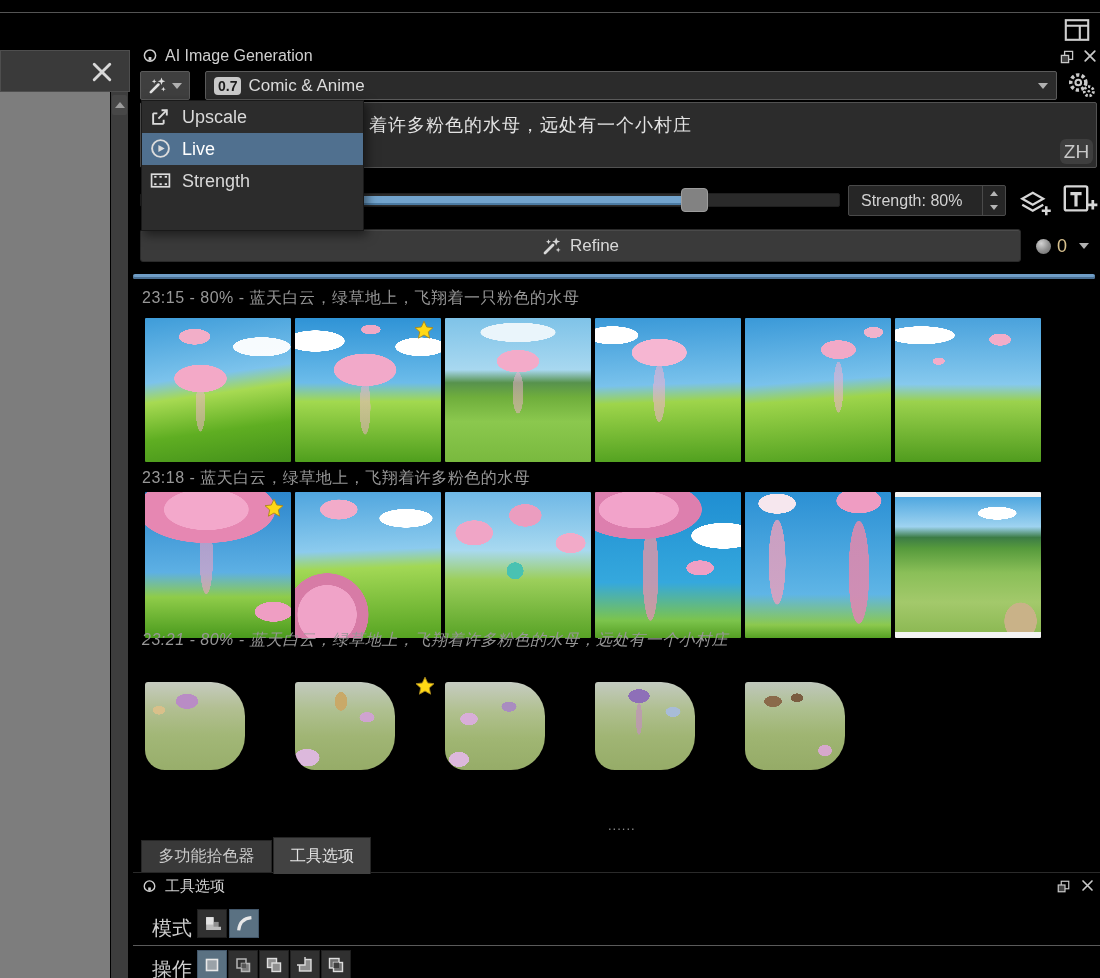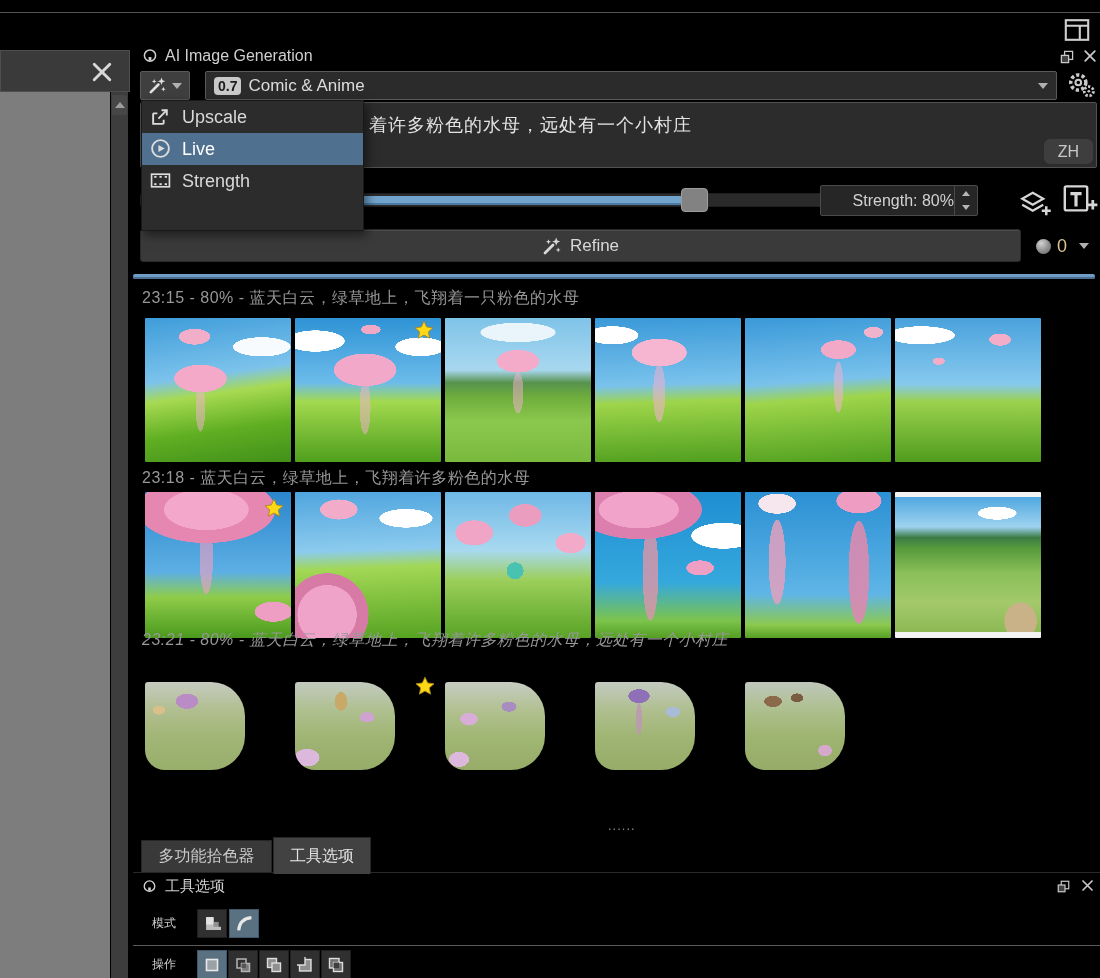--- a/index.html
+++ b/index.html
@@ -35,29 +35,29 @@
     box-sizing:border-box;display:flex;align-items:center;justify-content:center;gap:5px;color:#e0e0e0;}
   .combo{left:205px;top:71px;width:852px;height:29px;background:#2b2b2b;border:1px solid #5a5a5a;border-radius:2px;
     box-sizing:border-box;display:flex;align-items:center;padding:0 8px;gap:7px;}
   .badge15{background:#c9c9c9;color:#1c1c1c;font-weight:bold;font-size:14px;border-radius:4px;padding:1px 4px;line-height:16px;}
   .combo-label{font-size:17px;color:#dcdcdc;flex:1;}
   .tri-down{width:0;height:0;border-left:5px solid transparent;border-right:5px solid transparent;border-top:6px solid #b0b0b0;}
 
   
   .prompt{left:140px;top:102px;width:957px;height:66px;background:#2c2c2c;border:1px solid #525252;border-radius:2px;box-sizing:border-box;}
   .prompt-text{position:absolute;left:228px;top:10px;font-size:18px;color:#e3e3e3;letter-spacing:1px;}
-  .lang-badge{position:absolute;right:3px;bottom:3px;width:49px;height:25px;background:#3e3e3e;color:#c8c8c8;
-    font-size:16px;display:flex;align-items:center;justify-content:center;border-radius:6px;}
+  .lang-badge{position:absolute;right:3px;bottom:3px;width:33px;height:25px;background:#3e3e3e;color:#c8c8c8;
+    font-size:19px;display:flex;align-items:center;justify-content:center;border-radius:6px;}
 
   
   .slider-track{left:140px;top:193px;width:700px;height:14px;background:#2a2a2a;border:1px solid #1f1f1f;border-radius:2px;box-sizing:border-box;}
   .slider-fill{left:141px;top:196px;width:546px;height:9px;background:#72a3cc;border-radius:2px;box-shadow:inset 0 -2px 0 #4c7ba3;}
   .slider-handle{left:681px;top:188px;width:27px;height:24px;background:#828282;border:1px solid #9c9c9c;border-radius:4px;box-sizing:border-box;}
-  .strength{left:820px;top:185px;width:158px;height:31px;background:#262626;border:1px solid #4a4a4a;border-radius:2px;
-    box-sizing:border-box;display:flex;align-items:center;text-align:right;}
+  .strength{left:848px;top:185px;width:158px;height:31px;background:#262626;border:1px solid #4a4a4a;border-radius:2px;
+    box-sizing:border-box;display:flex;align-items:center;}
   .strength-label{font-size:16px;color:#d2d2d2;padding-left:12px;flex:1;}
   .spin-col{width:22px;height:100%;border-left:1px solid #4a4a4a;display:flex;flex-direction:column;}
   .spin-btn{flex:1;display:flex;align-items:center;justify-content:center;}
   .tri-up-s{width:0;height:0;border-left:4px solid transparent;border-right:4px solid transparent;border-bottom:5px solid #b5b5b5;}
   .tri-dn-s{width:0;height:0;border-left:4px solid transparent;border-right:4px solid transparent;border-top:5px solid #b5b5b5;}
   .tool-ic{color:#d6d6d6;}
   .btn-layers{left:1018px;top:186px;width:34px;height:30px;}
   .btn-textlayer{left:1062px;top:184px;width:36px;height:32px;}
 
   
@@ -178,21 +178,21 @@
   
   .tabline{left:133px;top:872px;width:967px;height:1px;background:#2a2a2a;}
   .tab{box-sizing:border-box;display:flex;align-items:center;justify-content:center;font-size:16px;}
   .tab-inactive{left:141px;top:840px;width:131px;height:33px;background:#393939;border:1px solid #262626;color:#c9c9c9;z-index:1;}
   .tab-active{left:273px;top:837px;width:98px;height:37px;background:#424242;border:1px solid #262626;border-bottom:none;color:#e2e2e2;z-index:2;}
 
   
   .to-title{left:142px;top:877px;height:18px;display:flex;align-items:center;gap:8px;color:#cfcfcf;font-size:15px;}
   .to-float{left:1056px;top:879px;width:15px;height:15px;color:#c9c9c9;}
   .to-close{left:1080px;top:878px;width:15px;height:15px;color:#c9c9c9;}
-  .row-label{font-size:12px;color:#cdcdcd;}
+  .row-label{font-size:20px;color:#cdcdcd;}
   .mode-label{left:152px;top:915px;}
   .action-label{left:152px;top:956px;}
   .opt-btn{position:absolute;width:30px;height:29px;box-sizing:border-box;background:#303030;border:1px solid #1f1f1f;
     display:flex;align-items:center;justify-content:center;}
   .opt-sel{background:#5a7182;border-color:#43576a;}
   .divider{left:133px;top:945px;width:967px;height:1px;background:#5a5a5a;}
 
   
   .menu{left:141px;top:100px;width:221px;height:129px;background:#2c2c2c;border:1px solid #191919;
     box-shadow:3px 4px 10px rgba(0,0,0,.5);z-index:50;}

